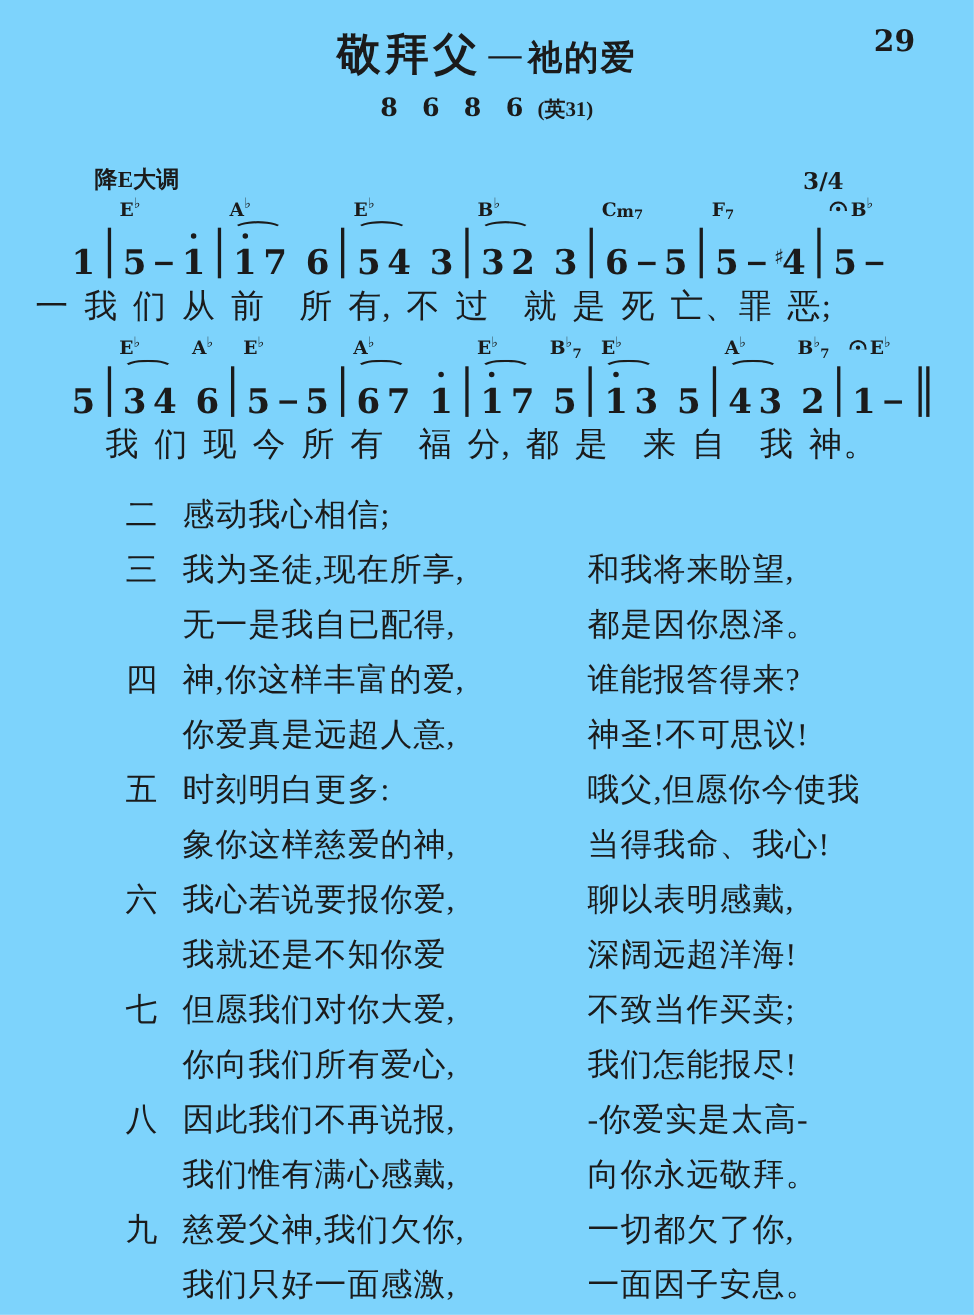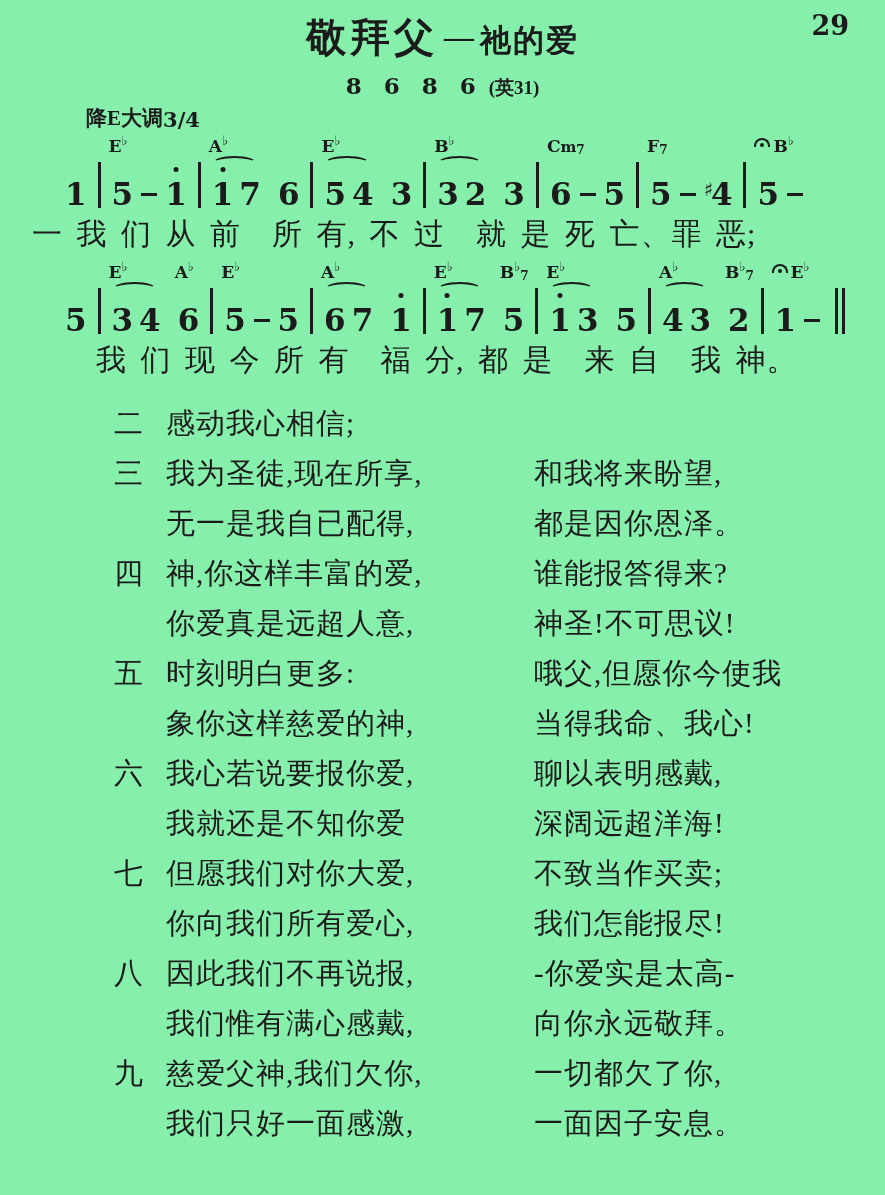--- a/index.html
+++ b/index.html
@@ -1,31 +1,31 @@
 <!DOCTYPE html>
 <html><head>
 <meta charset="utf-8">
 <style>
   :root{ --ink:#1b1b1b; }
   *{ margin:0; padding:0; box-sizing:border-box; }
   body{ background:#e8e8e8; font-family:"Liberation Serif","DejaVu Serif",serif; }
   .page{
-    width:885px; height:1195px; background:#86efac; color:var(--ink);
-    overflow:hidden; position:relative; padding:10px 32px 0 32px; margin:0 auto;
+    width:885px; height:1195px; background:#7dd3fc; color:var(--ink);
+    overflow:hidden; position:relative; padding:22px 32px 0 32px; margin:0 auto;
   }
   
   .header-row{ position:relative; height:54px; text-align:center; }
   .title-main{ font-size:40px; font-weight:bold; letter-spacing:4px; }
   .title-dash{ font-size:30px; font-weight:bold; margin:0 6px; position:relative; top:-4px; }
   .title-sub{ font-size:31px; font-weight:bold; letter-spacing:2px; }
-  .page-num{ position:absolute; right:4px; top:0; font-size:27px; font-weight:bold; font-family:"DejaVu Serif",serif; }
+  .page-num{ position:absolute; right:21px; top:0; font-size:27px; font-weight:bold; font-family:"DejaVu Serif",serif; }
   .subtitle-row{ height:36px; text-align:center; padding-top:8px; }
   .meter{ font-size:23px; font-weight:bold; letter-spacing:7px; font-family:"DejaVu Serif",serif; }
   .meter-ref{ font-size:19px; font-weight:bold; margin-left:2px; }
-  .key-row{ display:flex; height:32px; padding:0 86px 0 54px; align-items:flex-end; }
+  .key-row{ display:flex; justify-content:space-between; height:32px; padding:0 86px 0 54px; align-items:flex-end;margin-top:33px; }
   .key-sig{ font-size:21px; font-weight:bold; }
   .time-sig{ font-size:21px; font-weight:bold; font-family:"DejaVu Serif",serif; }
 
   
   .mline{ display:flex; align-items:flex-end; margin-left:30px; margin-top:40px; height:36px; }
   .note{ position:relative; display:inline-block; min-width:21px; height:34px; line-height:40px;
          text-align:center; font-family:"DejaVu Serif",serif; font-weight:bold; font-size:31px; margin:0 3px; }
   .nv{ display:inline; }
   .odot{ position:absolute; top:-7px; left:50%; transform:translateX(-50%);
          width:5px; height:5px; border-radius:50%; background:var(--ink); }

